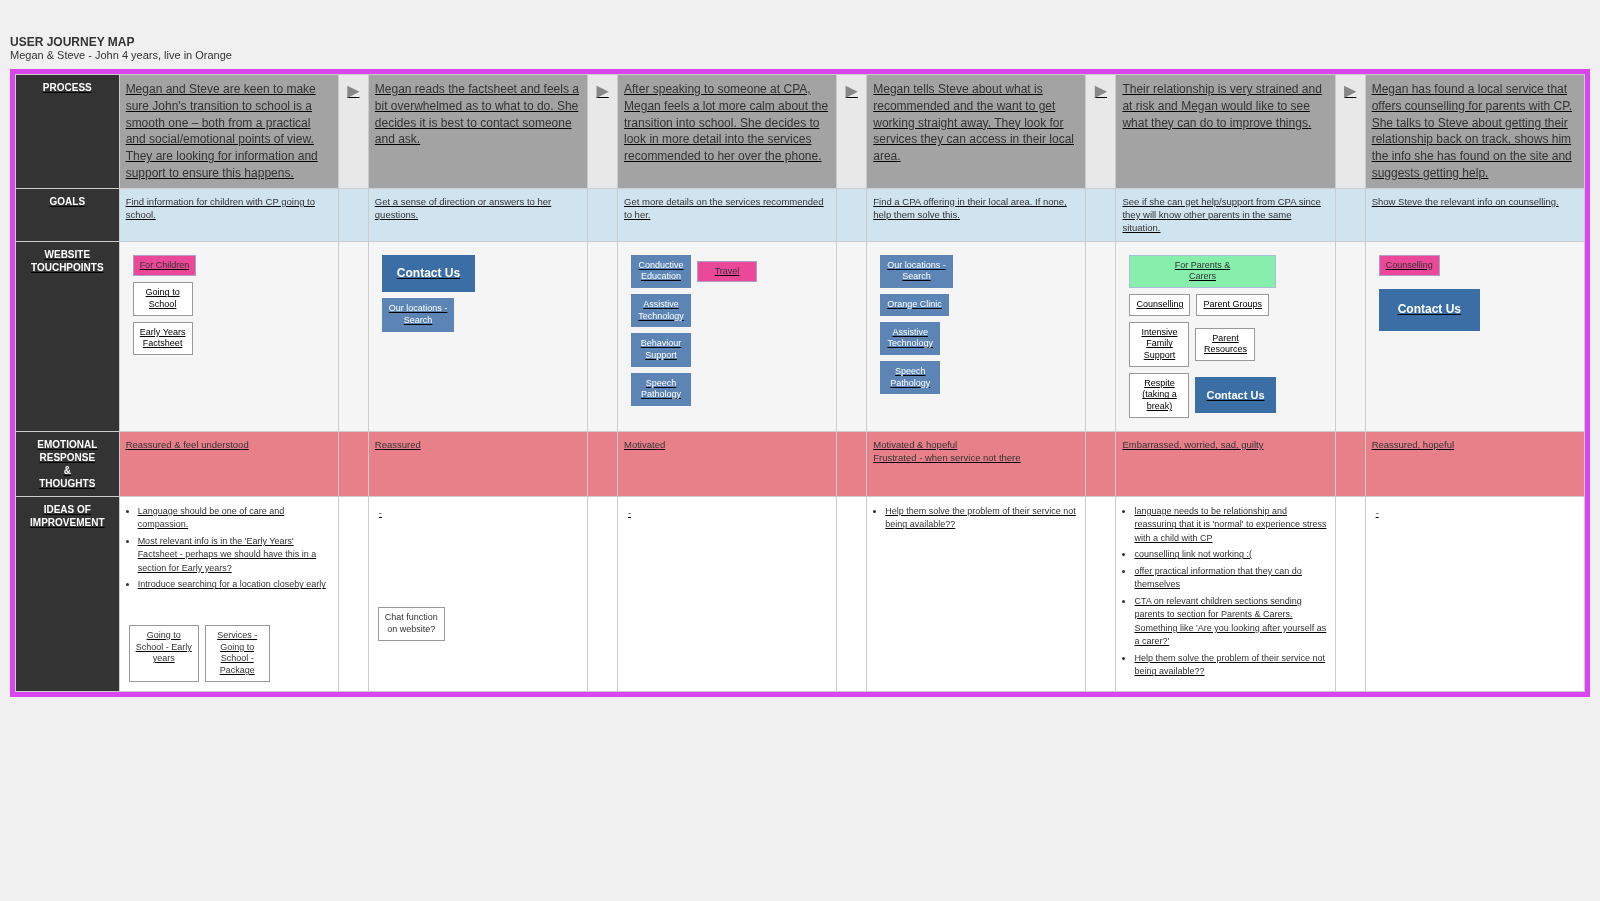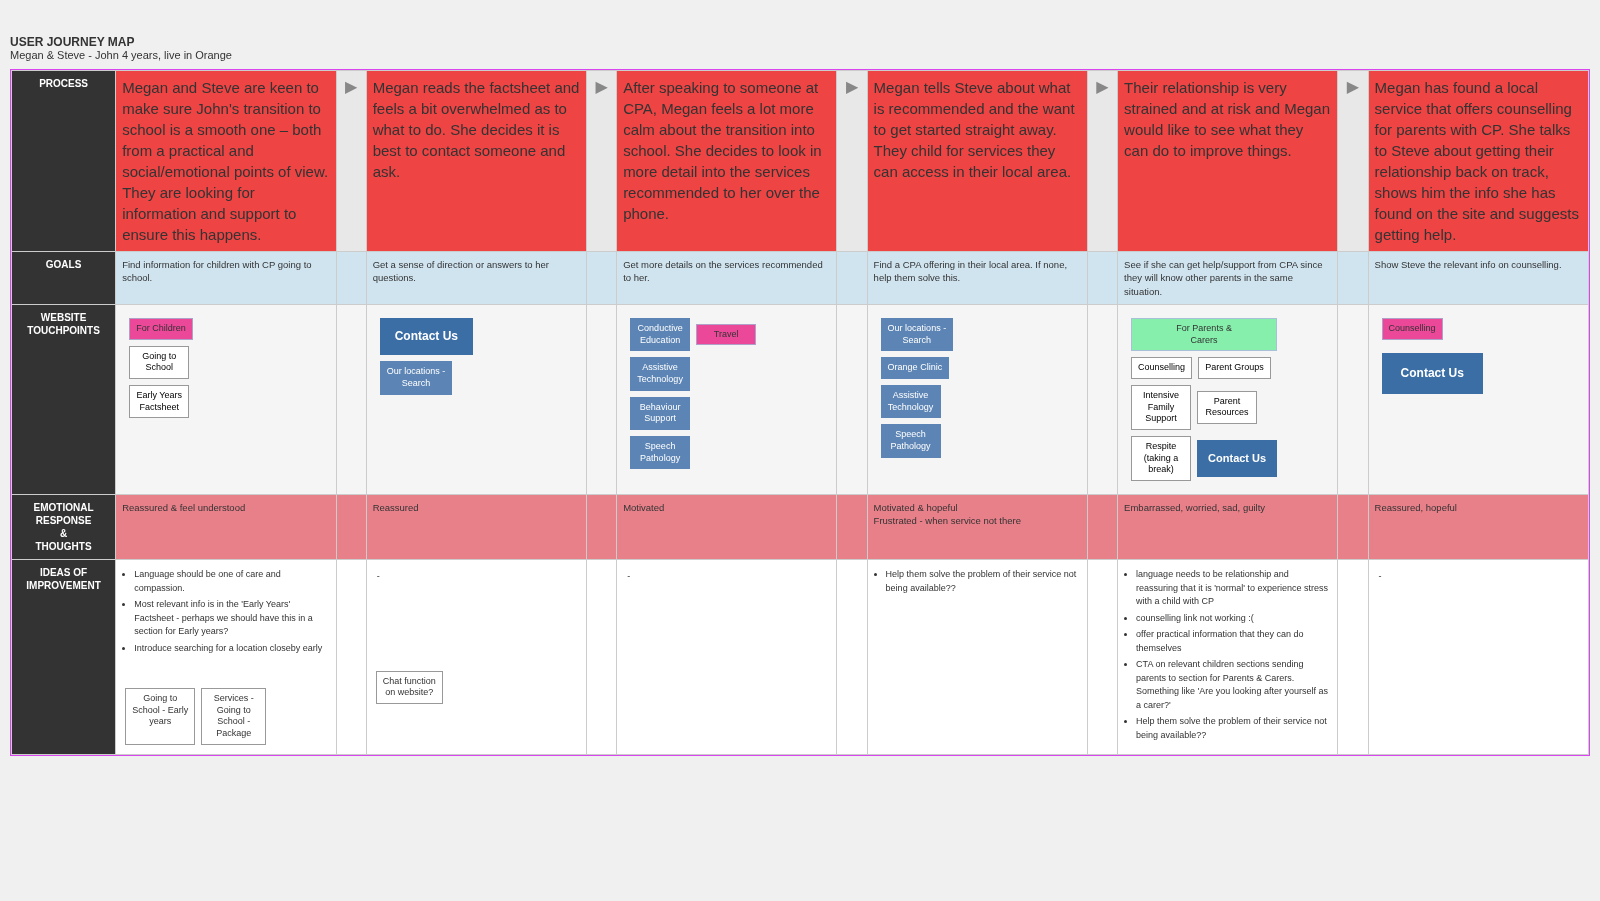--- a/index.html
+++ b/index.html
@@ -17,22 +17,23 @@
       font-weight: bold;
       color: #333;
       text-transform: uppercase;
       margin-top: 25px;
     }
     .page-header .subtitle {
       font-size: 11px;
       color: #333;
     }
     .journey-map {
-      border: 1px solid #d946ef;
+      border: 5px solid #d946ef;
       background: #fff;
+      text-decoration: underline;
     }
     .map-table {
       width: 100%;
       border-collapse: collapse;
     }
     .map-table td, .map-table th {
       border: 1px solid #ccc;
       vertical-align: top;
       padding: 6px;
     }
@@ -41,22 +42,22 @@
       color: #fff;
       font-weight: bold;
       font-size: 10px;
       text-align: center;
       vertical-align: middle;
       width: 80px;
       text-transform: uppercase;
       line-height: 1.3;
     }
     .process-cell {
-      background: #ef4444;
-      font-size: 15px;
+      background: #a3a3a3;
+      font-size: 12px;
       color: #333;
       line-height: 1.4;
       margin-left: 48px;
     }
     .goals-cell {
       background: #d0e4f0;
       font-size: 9.5px;
       color: #333;
       line-height: 1.4;
     }
@@ -165,21 +166,21 @@
 
     <tbody>
         <tr>
       <td class="row-label">PROCESS</td>
       <td class="process-cell col-width">Megan and Steve are keen to make sure John's transition to school is a smooth one – both from a practical and social/emotional points of view. They are looking for information and support to ensure this happens.</td>
       <td class="arrow-cell">▶</td>
       <td class="process-cell col-width">Megan reads the factsheet and feels a bit overwhelmed as to what to do. She decides it is best to contact someone and ask.</td>
       <td class="arrow-cell">▶</td>
       <td class="process-cell col-width">After speaking to someone at CPA, Megan feels a lot more calm about the transition into school. She decides to look in more detail into the services recommended to her over the phone.</td>
       <td class="arrow-cell">▶</td>
-      <td class="process-cell col-width">Megan tells Steve about what is recommended and the want to get started straight away. They child for services they can access in their local area.</td>
+      <td class="process-cell col-width">Megan tells Steve about what is recommended and the want to get working straight away. They look for services they can access in their local area.</td>
       <td class="arrow-cell">▶</td>
       <td class="process-cell col-width">Their relationship is very strained and at risk and Megan would like to see what they can do to improve things.</td>
       <td class="arrow-cell">▶</td>
       <td class="process-cell col-width">Megan has found a local service that offers counselling for parents with CP. She talks to Steve about getting their relationship back on track, shows him the info she has found on the site and suggests getting help.</td>
     </tr>
 
     <tr>
       <td class="row-label">GOALS</td>
       <td class="goals-cell col-width">Find information for children with CP going to school.</td>
       <td class="goals-cell"></td>

